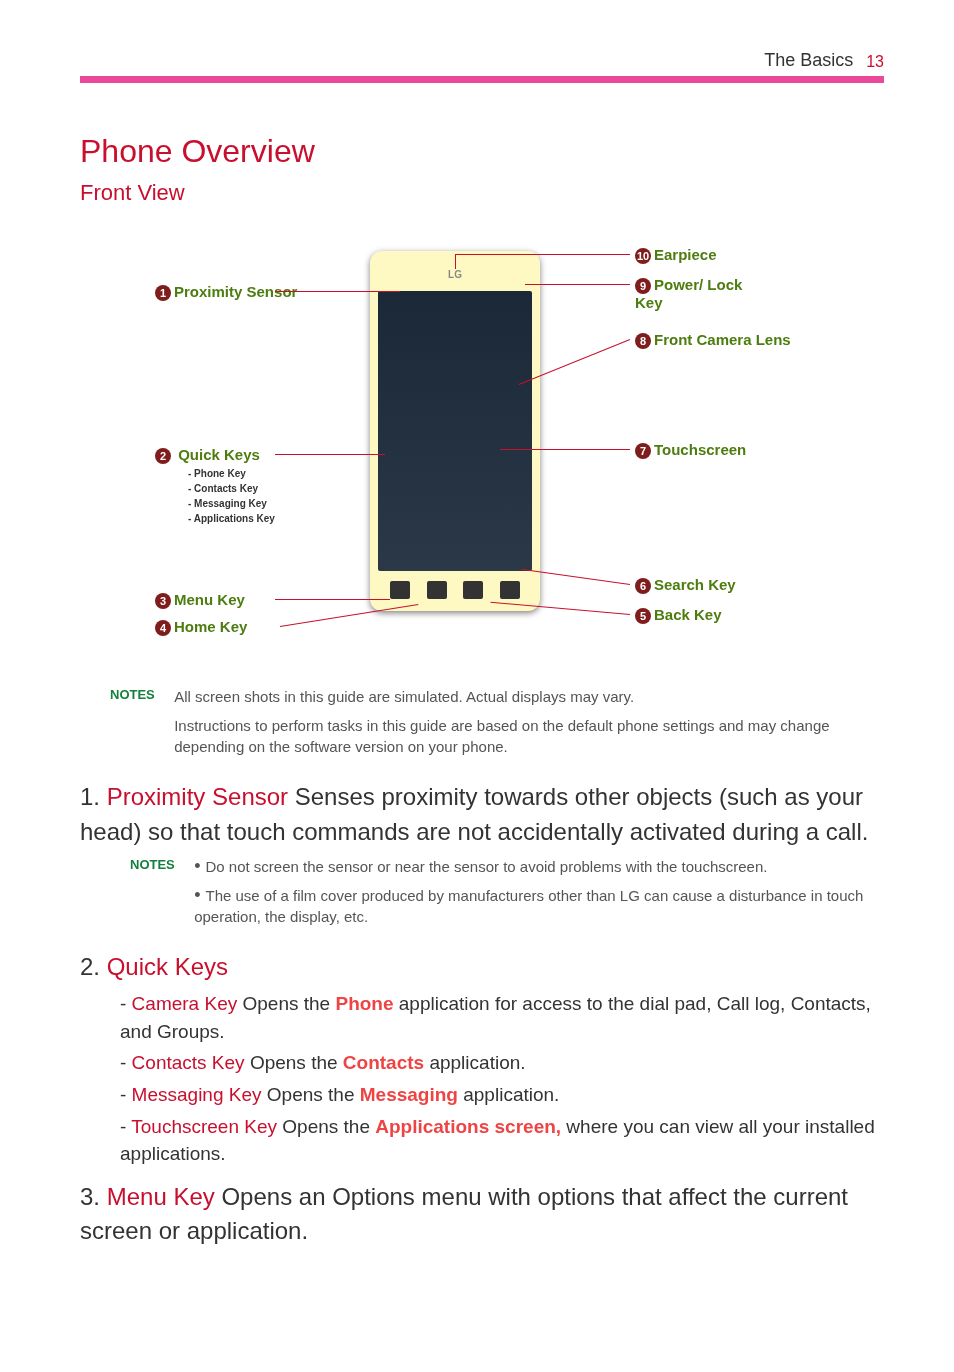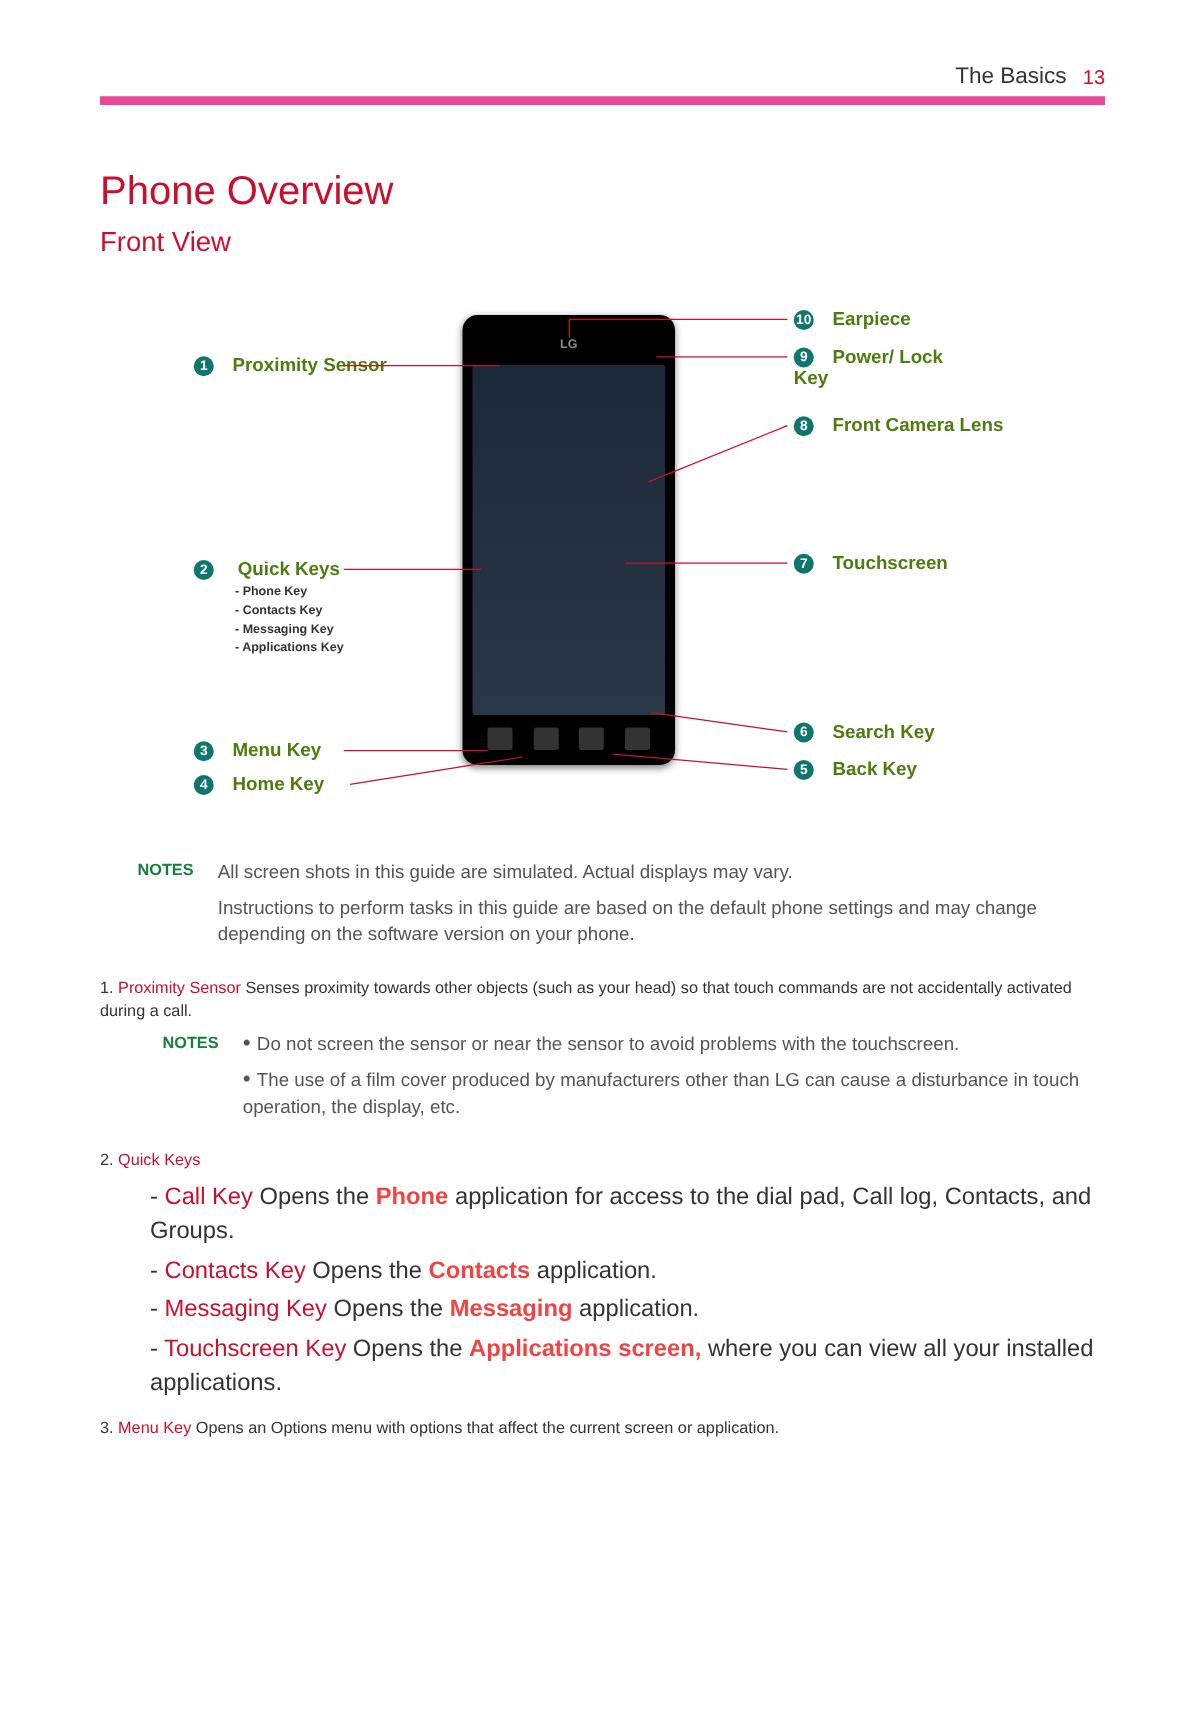--- a/index.html
+++ b/index.html
@@ -44,21 +44,21 @@
     margin-bottom: 20px;
     font-size: 15px;
     font-weight: bold;
   }
   .phone {
     position: absolute;
     left: 290px;
     top: 15px;
     width: 170px;
     height: 360px;
-    background: #000000;
+    background: #fef9c3;
     border-radius: 12px;
     box-shadow: 0 2px 6px rgba(0,0,0,0.5);
   }
   .phone .screen {
     position: absolute;
     top: 40px; left: 8px; right: 8px; bottom: 40px;
     background: linear-gradient(#1a2838, #2a3848);
     border-radius: 2px;
   }
   .phone .lg {
@@ -69,29 +69,29 @@
     position:absolute; bottom:12px; left:12px; right:12px;
     display:flex; justify-content:space-around;
   }
   .phone-softkeys span {
     width:20px; height:18px; background:#333; border-radius:2px;
     display:inline-block;
   }
   .callout-num {
     display:inline-block;
     width:16px; height:16px;
-    background:#0f766e;
+    background:#7f1d1d;
     color:#fff;
     border-radius:50%;
     font-size:11px;
     line-height:16px;
     text-align:center;
     font-family:sans-serif;
     vertical-align:middle;
-    margin-right:15px;
+    margin-right:3px;
   }
   .label { color:#4d7c0f; }
   .left-label { position:absolute; text-align:left; }
   .right-label { position:absolute; text-align:left; }
   .sub-list { font-size:10px; margin-left:33px; line-height:1.5; margin-top:2px;}
   .line {
     position:absolute;
     background:#c8102e;
     height:1px;
   }
@@ -110,21 +110,21 @@
     width:60px;
     vertical-align:top;
   }
   .notes-block .notes-body {
     display:inline-block;
     width: calc(100% - 70px);
     vertical-align:top;
   }
   .notes-block p { margin:0 0 8px 0; }
   .num-item {
-    font-size:13px;
+    font-size:24px;
     line-height:1.45;
     margin-bottom:6px;
     color:#333;
   }
   .num-item .key {
     color:#c8102e;
   }
   .sub-item {
     font-size:19px;
     line-height:1.45;
@@ -237,21 +237,21 @@
       <p><span class="bullet">• </span><span>The use of a film cover produced by manufacturers other than LG can cause a disturbance in touch operation, the display, etc.</span></p>
     </span>
   </div>
 
   <div class="num-item">
     <span>2.</span>
     <span class="key">Quick Keys</span>
   </div>
 
   <div class="sub-item">
-    - <span class="key">Call Key</span><span> Opens the </span><span class="bold">Phone</span><span> application for access to the dial pad, Call log, Contacts, and Groups.</span>
+    - <span class="key">Camera Key</span><span> Opens the </span><span class="bold">Phone</span><span> application for access to the dial pad, Call log, Contacts, and Groups.</span>
   </div>
   <div class="sub-item">
     - <span class="key">Contacts Key</span><span> Opens the </span><span class="bold">Contacts</span><span> application.</span>
   </div>
   <div class="sub-item">
     - <span class="key">Messaging Key</span><span> Opens the </span><span class="bold">Messaging</span><span> application.</span>
   </div>
   <div class="sub-item">
     - <span class="key">Touchscreen Key</span><span> Opens the </span><span class="bold">Applications screen,</span><span> where you can view all your installed applications.</span>
   </div>

